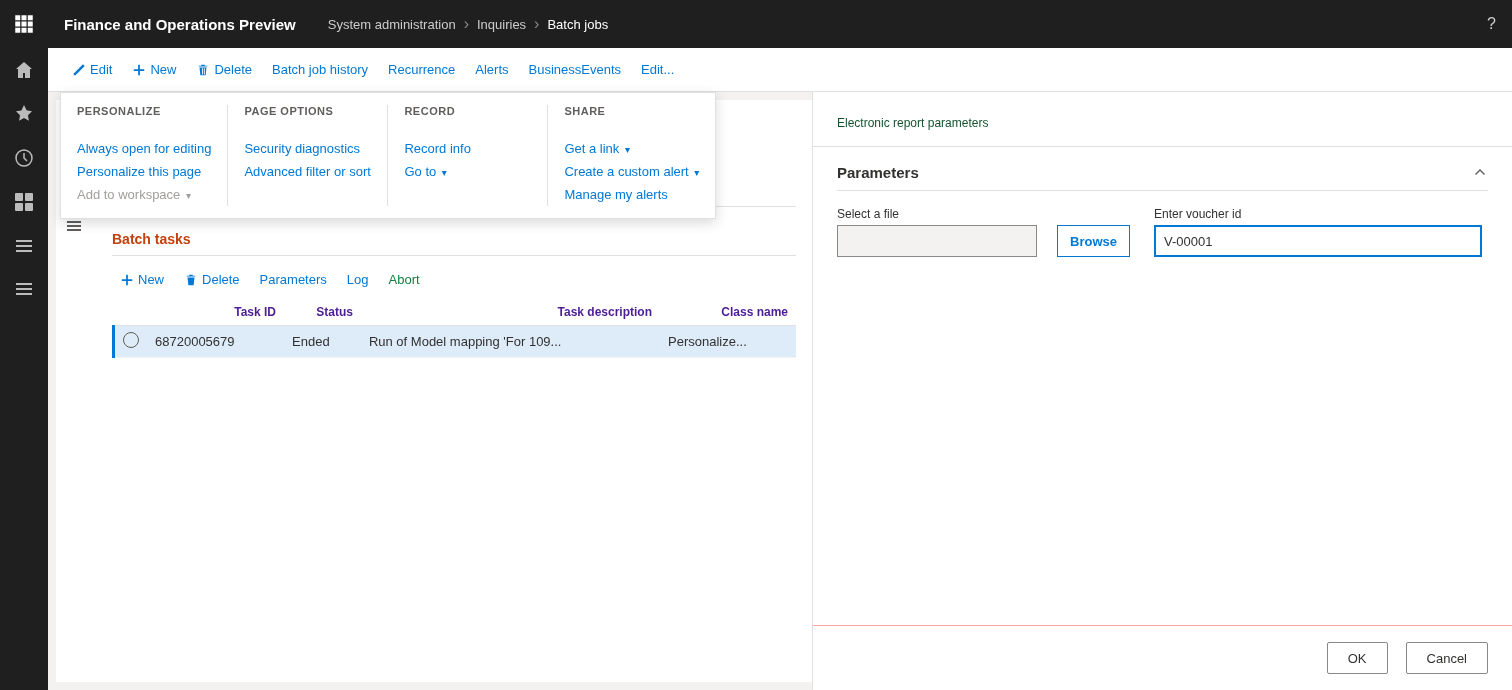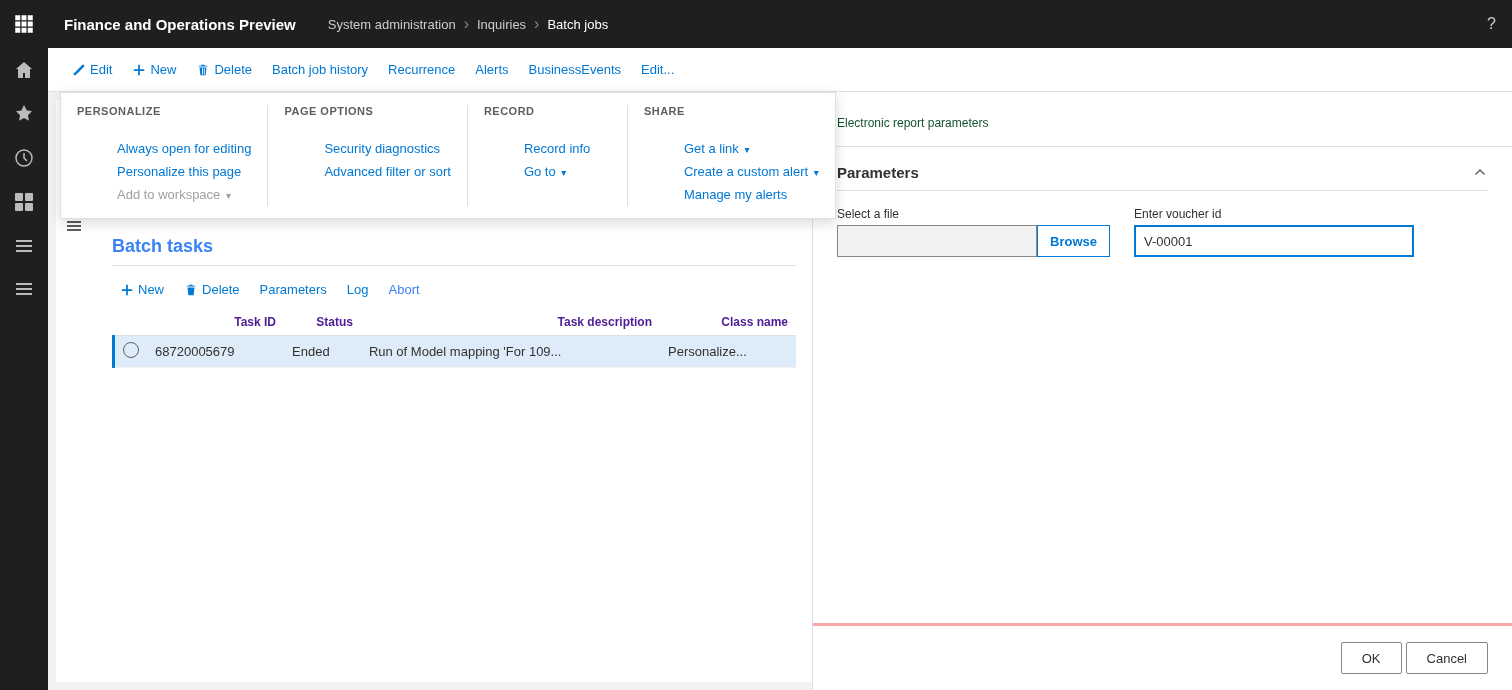--- a/index.html
+++ b/index.html
@@ -128,21 +128,20 @@
       padding-bottom: 4px;
     }
     .dropdown-item {
       display: block;
       padding: 4px 0;
       color: #0078d4;
       font-size: 13px;
       cursor: pointer;
       white-space: nowrap;
       text-decoration: none;
-      margin-left: 40px;
     }
     .dropdown-item.disabled { color: #a19f9d; cursor: default; }
 
     
     .content-area {
       flex: 1;
       background: #f3f2f1;
       display: flex;
       overflow: hidden;
     }
@@ -210,23 +209,23 @@
     
     .record-title {
       font-size: 20px;
       font-weight: 600;
       color: #323130;
       margin-bottom: 16px;
     }
 
     
     .section-header {
-      font-size: 18px;
+      font-size: 14px;
       font-weight: 600;
-      color: #3b82f6;
+      color: #c2410c;
       padding: 8px 0;
       border-bottom: 1px solid #e0e0e0;
       margin-bottom: 12px;
     }
 
     
     .tasks-section { margin-top: 16px; }
     .tasks-toolbar {
       display: flex;
       align-items: center;
@@ -325,51 +324,51 @@
       flex-direction: column;
       gap: 4px;
     }
     .param-label {
       font-size: 12px;
       color: #323130;
       font-weight: 400;
     }
     .param-input-row {
       display: flex;
-      gap: 0;
+      gap: 20px;
     }
     .param-input {
       height: 32px;
       border: 1px solid #8a8886;
       padding: 0 8px;
       font-size: 13px;
       background: white;
       color: #323130;
       outline: none;
     }
     .param-input.file-input { width: 200px; background: #f3f2f1; }
-    .param-input.voucher-input { width: 280px; border: 2px solid #0078d4; }
+    .param-input.voucher-input { width: 328px; border: 2px solid #0078d4; }
     .browse-btn {
       height: 32px;
       padding: 0 12px;
       border: 1px solid #0078d4;
       background: white;
       color: #0078d4;
       font-size: 13px;
       cursor: pointer;
       font-weight: 600;
     }
 
     
     .right-panel-footer {
       padding: 16px 24px;
       display: flex;
       justify-content: flex-end;
-      gap: 4px;
-      border-top: 3px solid #fca5a5;
+      gap: 18px;
+      border-top: 1px solid #fca5a5;
     }
     .footer-btn {
       height: 32px;
       padding: 0 20px;
       font-size: 13px;
       cursor: pointer;
       border-radius: 2px;
     }
     .footer-btn.ok {
       background: white;
@@ -589,21 +588,21 @@
                 <path d="M6 2h4v1h3v1H3V3h3V2zM4 5h8l-1 9H5L4 5z"></path>
               </svg>
               <span>Delete</span>
             </button>
             <button class="cmd-btn">
               <span>Parameters</span>
             </button>
             <button class="cmd-btn">
               <span>Log</span>
             </button>
-            <button class="cmd-btn disabled" style="color:#3b82f6; cursor:default;">
+            <button class="cmd-btn disabled" style="color:#15803d; cursor:default;">
               <span>Abort</span>
             </button>
           </div>
 
           <table class="data-table">
             <thead>
               <tr>
                 <th class="row-radio"></th>
                 <th>
                   <span>Task ID</span>

